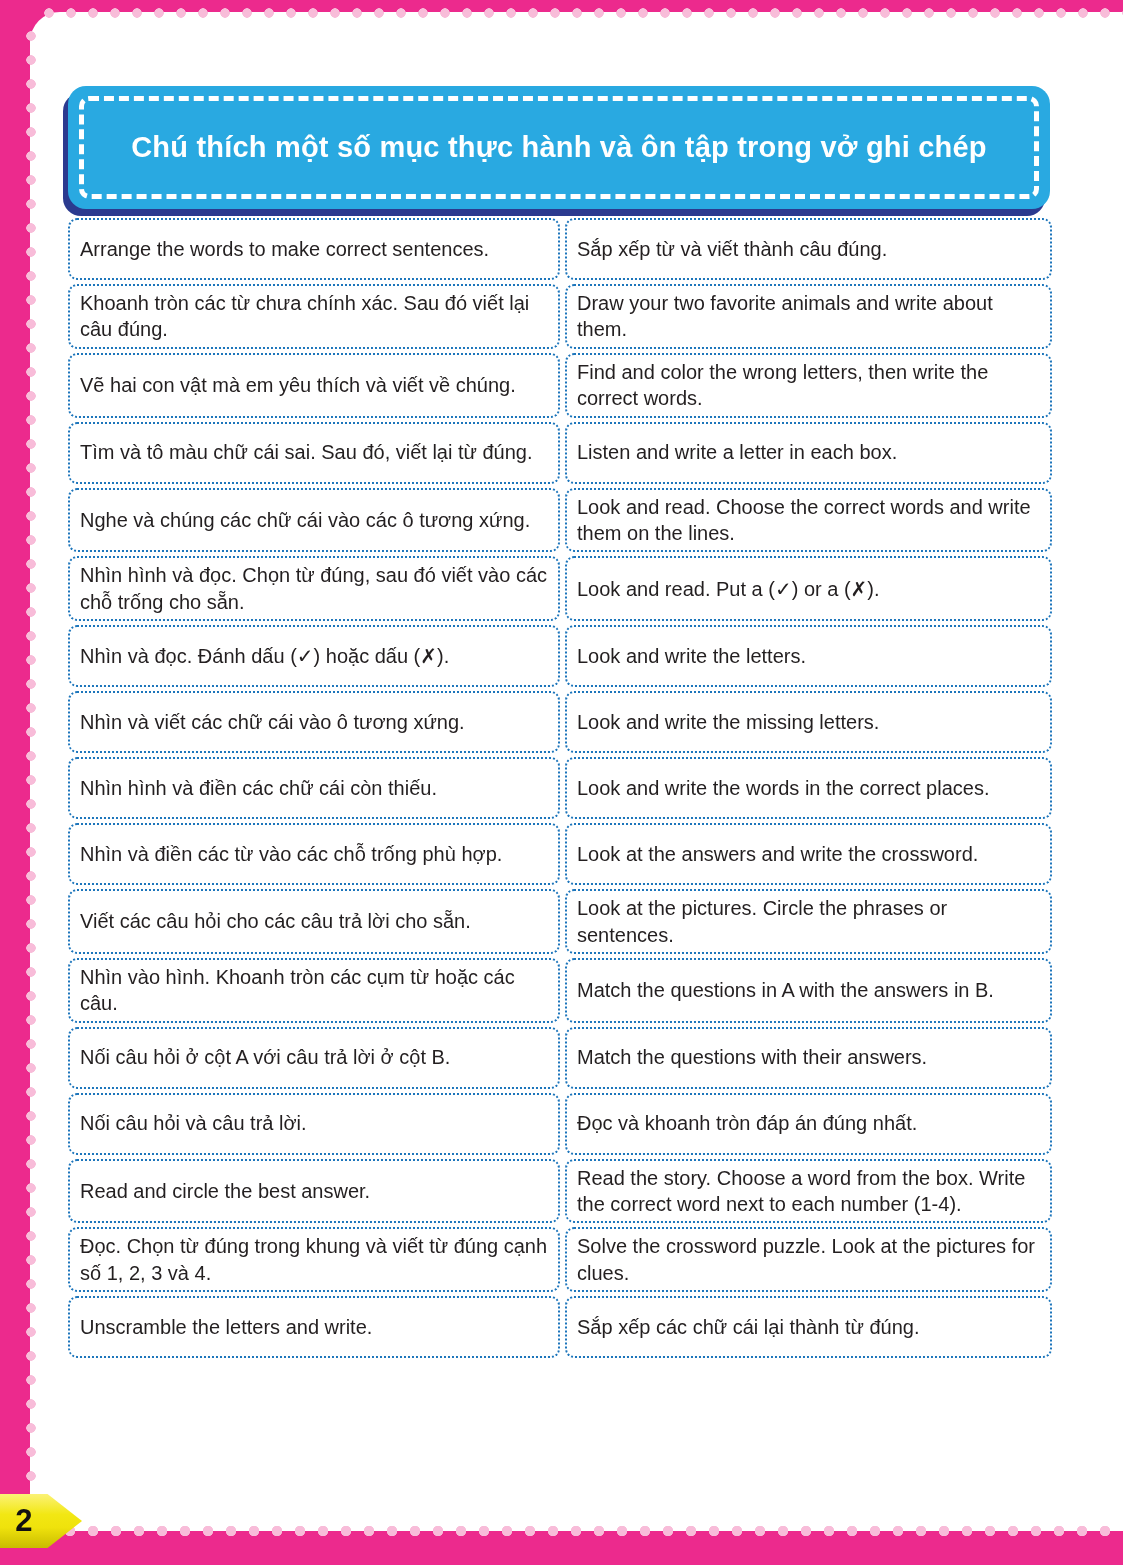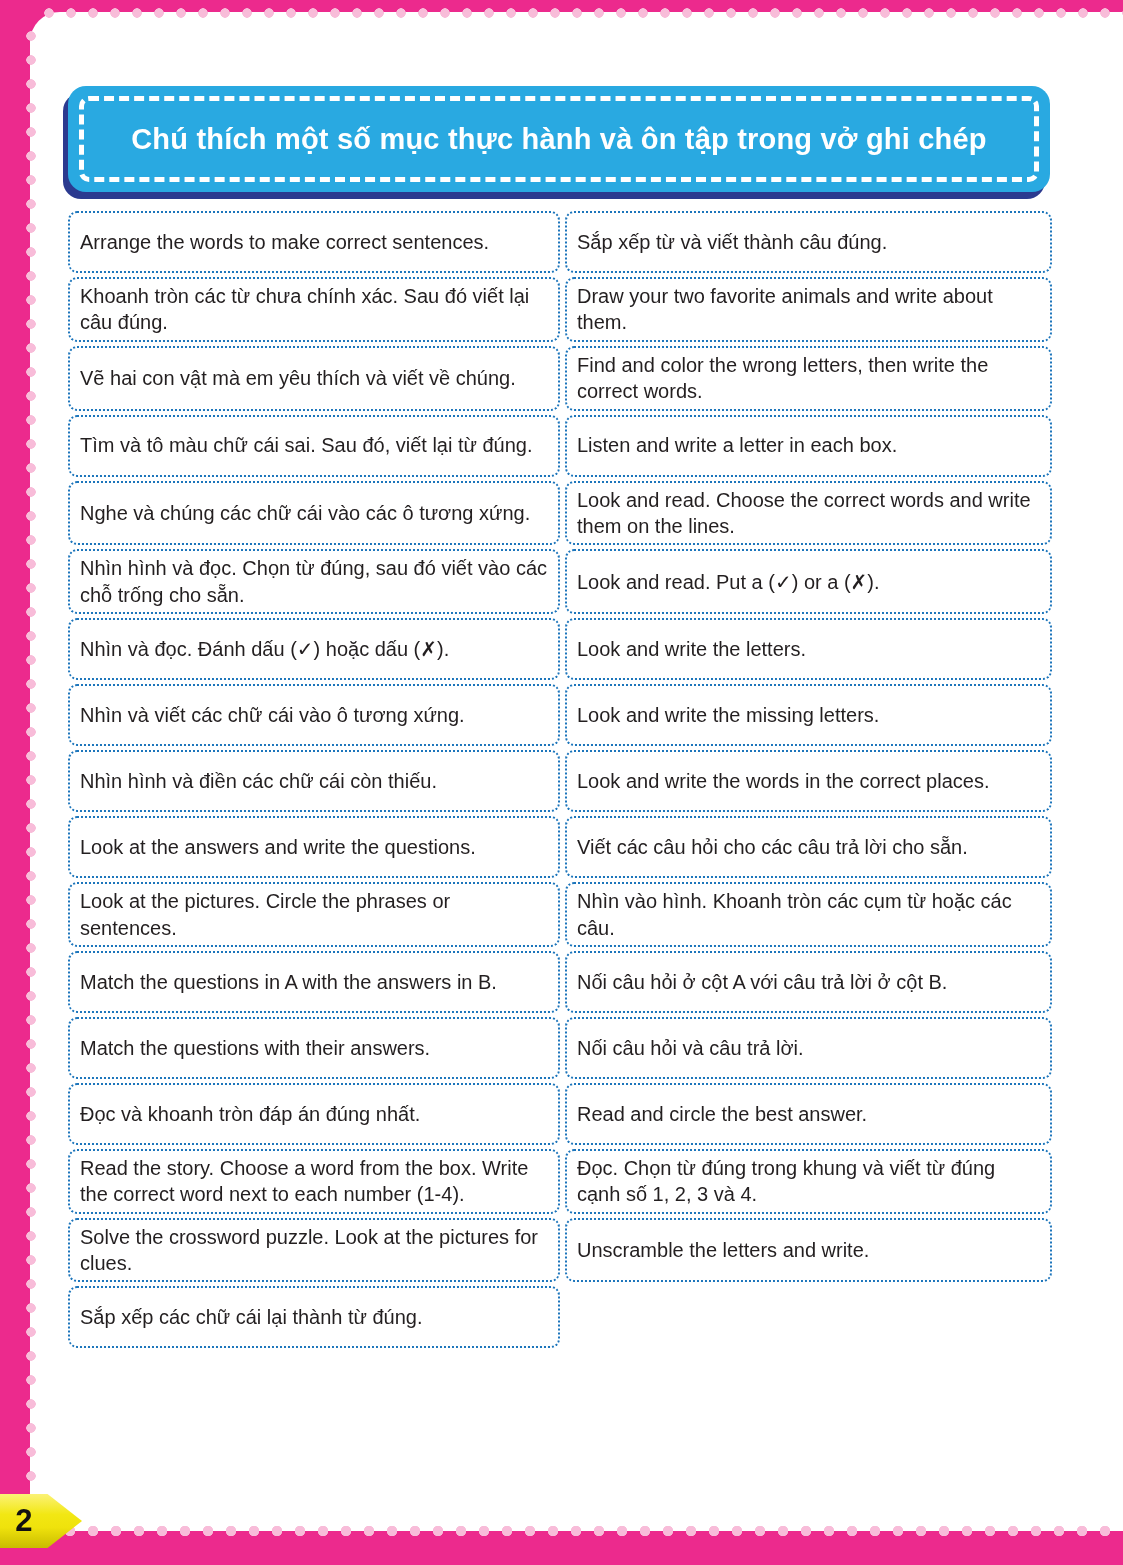--- a/index.html
+++ b/index.html
@@ -25,36 +25,36 @@
     background-image:radial-gradient(circle at 6px 12px,#F8BCD9 4.5px,rgba(255,255,255,0) 5px);
     background-size:12px 24px;background-repeat:repeat-y;
   }
   .dots-bottom{
     position:absolute;left:36px;right:0;bottom:28px;height:12px;
     background-image:radial-gradient(circle at 11px 6px,#F8BCD9 5px,rgba(255,255,255,0) 5.5px);
     background-size:23px 12px;background-repeat:repeat-x;
   }
   
   .banner{
-    position:absolute;left:68px;top:86px;width:982px;height:106px;
+    position:absolute;left:68px;top:86px;width:982px;height:123px;
     background:#29A9E1;border-radius:18px;
     box-shadow:-5px 7px 0 #2B3A8F;
   }
   .banner-dash{
     position:absolute;left:11px;right:11px;top:10px;bottom:10px;
     border:5px dashed #ffffff;border-radius:10px;
     display:flex;align-items:center;justify-content:center;
   }
   .banner-title{
     color:#ffffff;font-weight:bold;font-size:29px;letter-spacing:0.2px;
     white-space:nowrap;
   }
   
   .legend{
-    position:absolute;left:68px;top:211px;width:984px;
+    position:absolute;left:68px;top:218px;width:984px;
     display:grid;grid-template-columns:492px 1fr;
     grid-auto-rows:minmax(62px,auto);gap:4px 5px;
   }
   .cell{
     border:2px dotted #1C75BB;border-radius:9px;
     display:flex;align-items:center;
     padding:4px 8px 4px 10px;
     font-size:20px;line-height:1.32;
     background:#fff;
   }
@@ -96,21 +96,22 @@
     <div class="cell">Nghe và chúng các chữ cái vào các ô tương xứng.</div>
     <div class="cell">Look and read. Choose the correct words and write them on the lines.</div>
     <div class="cell">Nhìn hình và đọc. Chọn từ đúng, sau đó viết vào các chỗ trống cho sẵn.</div>
     <div class="cell">Look and read. Put a (✓) or a (✗).</div>
     <div class="cell">Nhìn và đọc. Đánh dấu (✓) hoặc dấu (✗).</div>
     <div class="cell">Look and write the letters.</div>
     <div class="cell">Nhìn và viết các chữ cái vào ô tương xứng.</div>
     <div class="cell">Look and write the missing letters.</div>
     <div class="cell">Nhìn hình và điền các chữ cái còn thiếu.</div>
     <div class="cell">Look and write the words in the correct places.</div>
-    <div class="cell">Look at the answers and write the questions.</div>
+    <div class="cell">Nhìn và điền các từ vào các chỗ trống phù hợp.</div>
+    <div class="cell">Look at the answers and write the crossword.</div>
     <div class="cell">Viết các câu hỏi cho các câu trả lời cho sẵn.</div>
     <div class="cell">Look at the pictures. Circle the phrases or sentences.</div>
     <div class="cell">Nhìn vào hình. Khoanh tròn các cụm từ hoặc các câu.</div>
     <div class="cell">Match the questions in A with the answers in B.</div>
     <div class="cell">Nối câu hỏi ở cột A với câu trả lời ở cột B.</div>
     <div class="cell">Match the questions with their answers.</div>
     <div class="cell">Nối câu hỏi và câu trả lời.</div>
     <div class="cell">Đọc và khoanh tròn đáp án đúng nhất.</div>
     <div class="cell">Read and circle the best answer.</div>
     <div class="cell">Read the story. Choose a word from the box. Write the correct word next to each number (1-4).</div>

